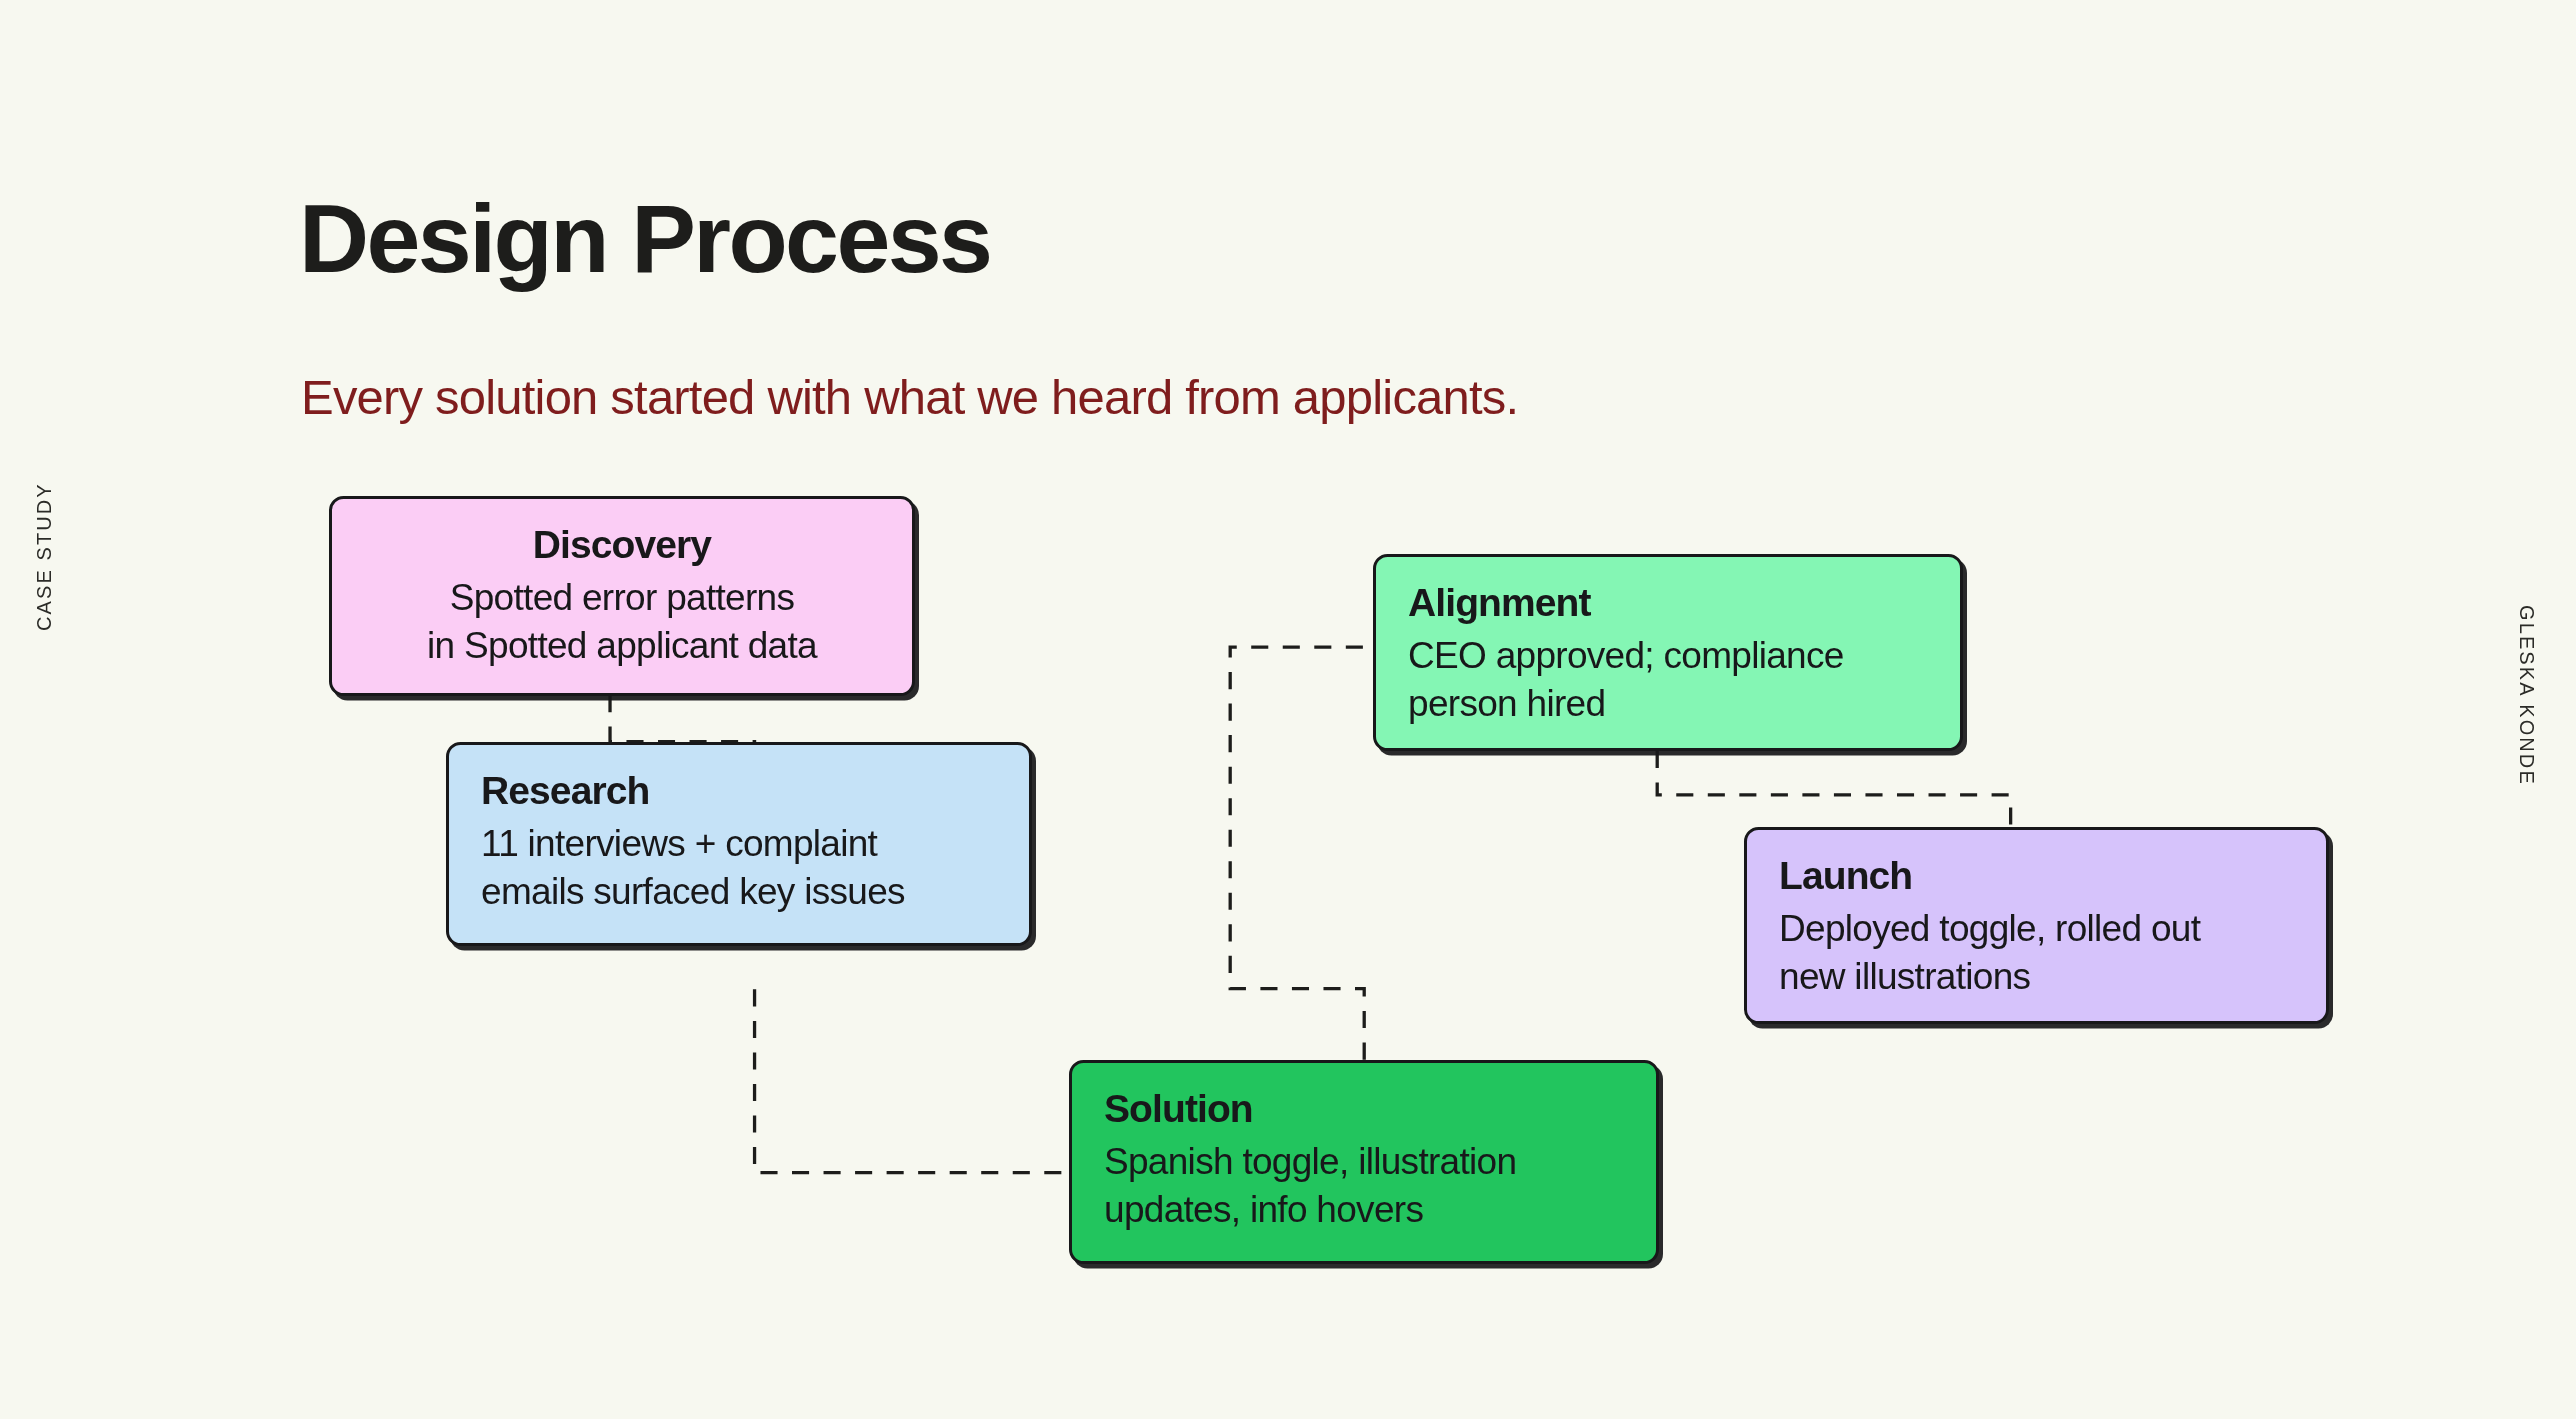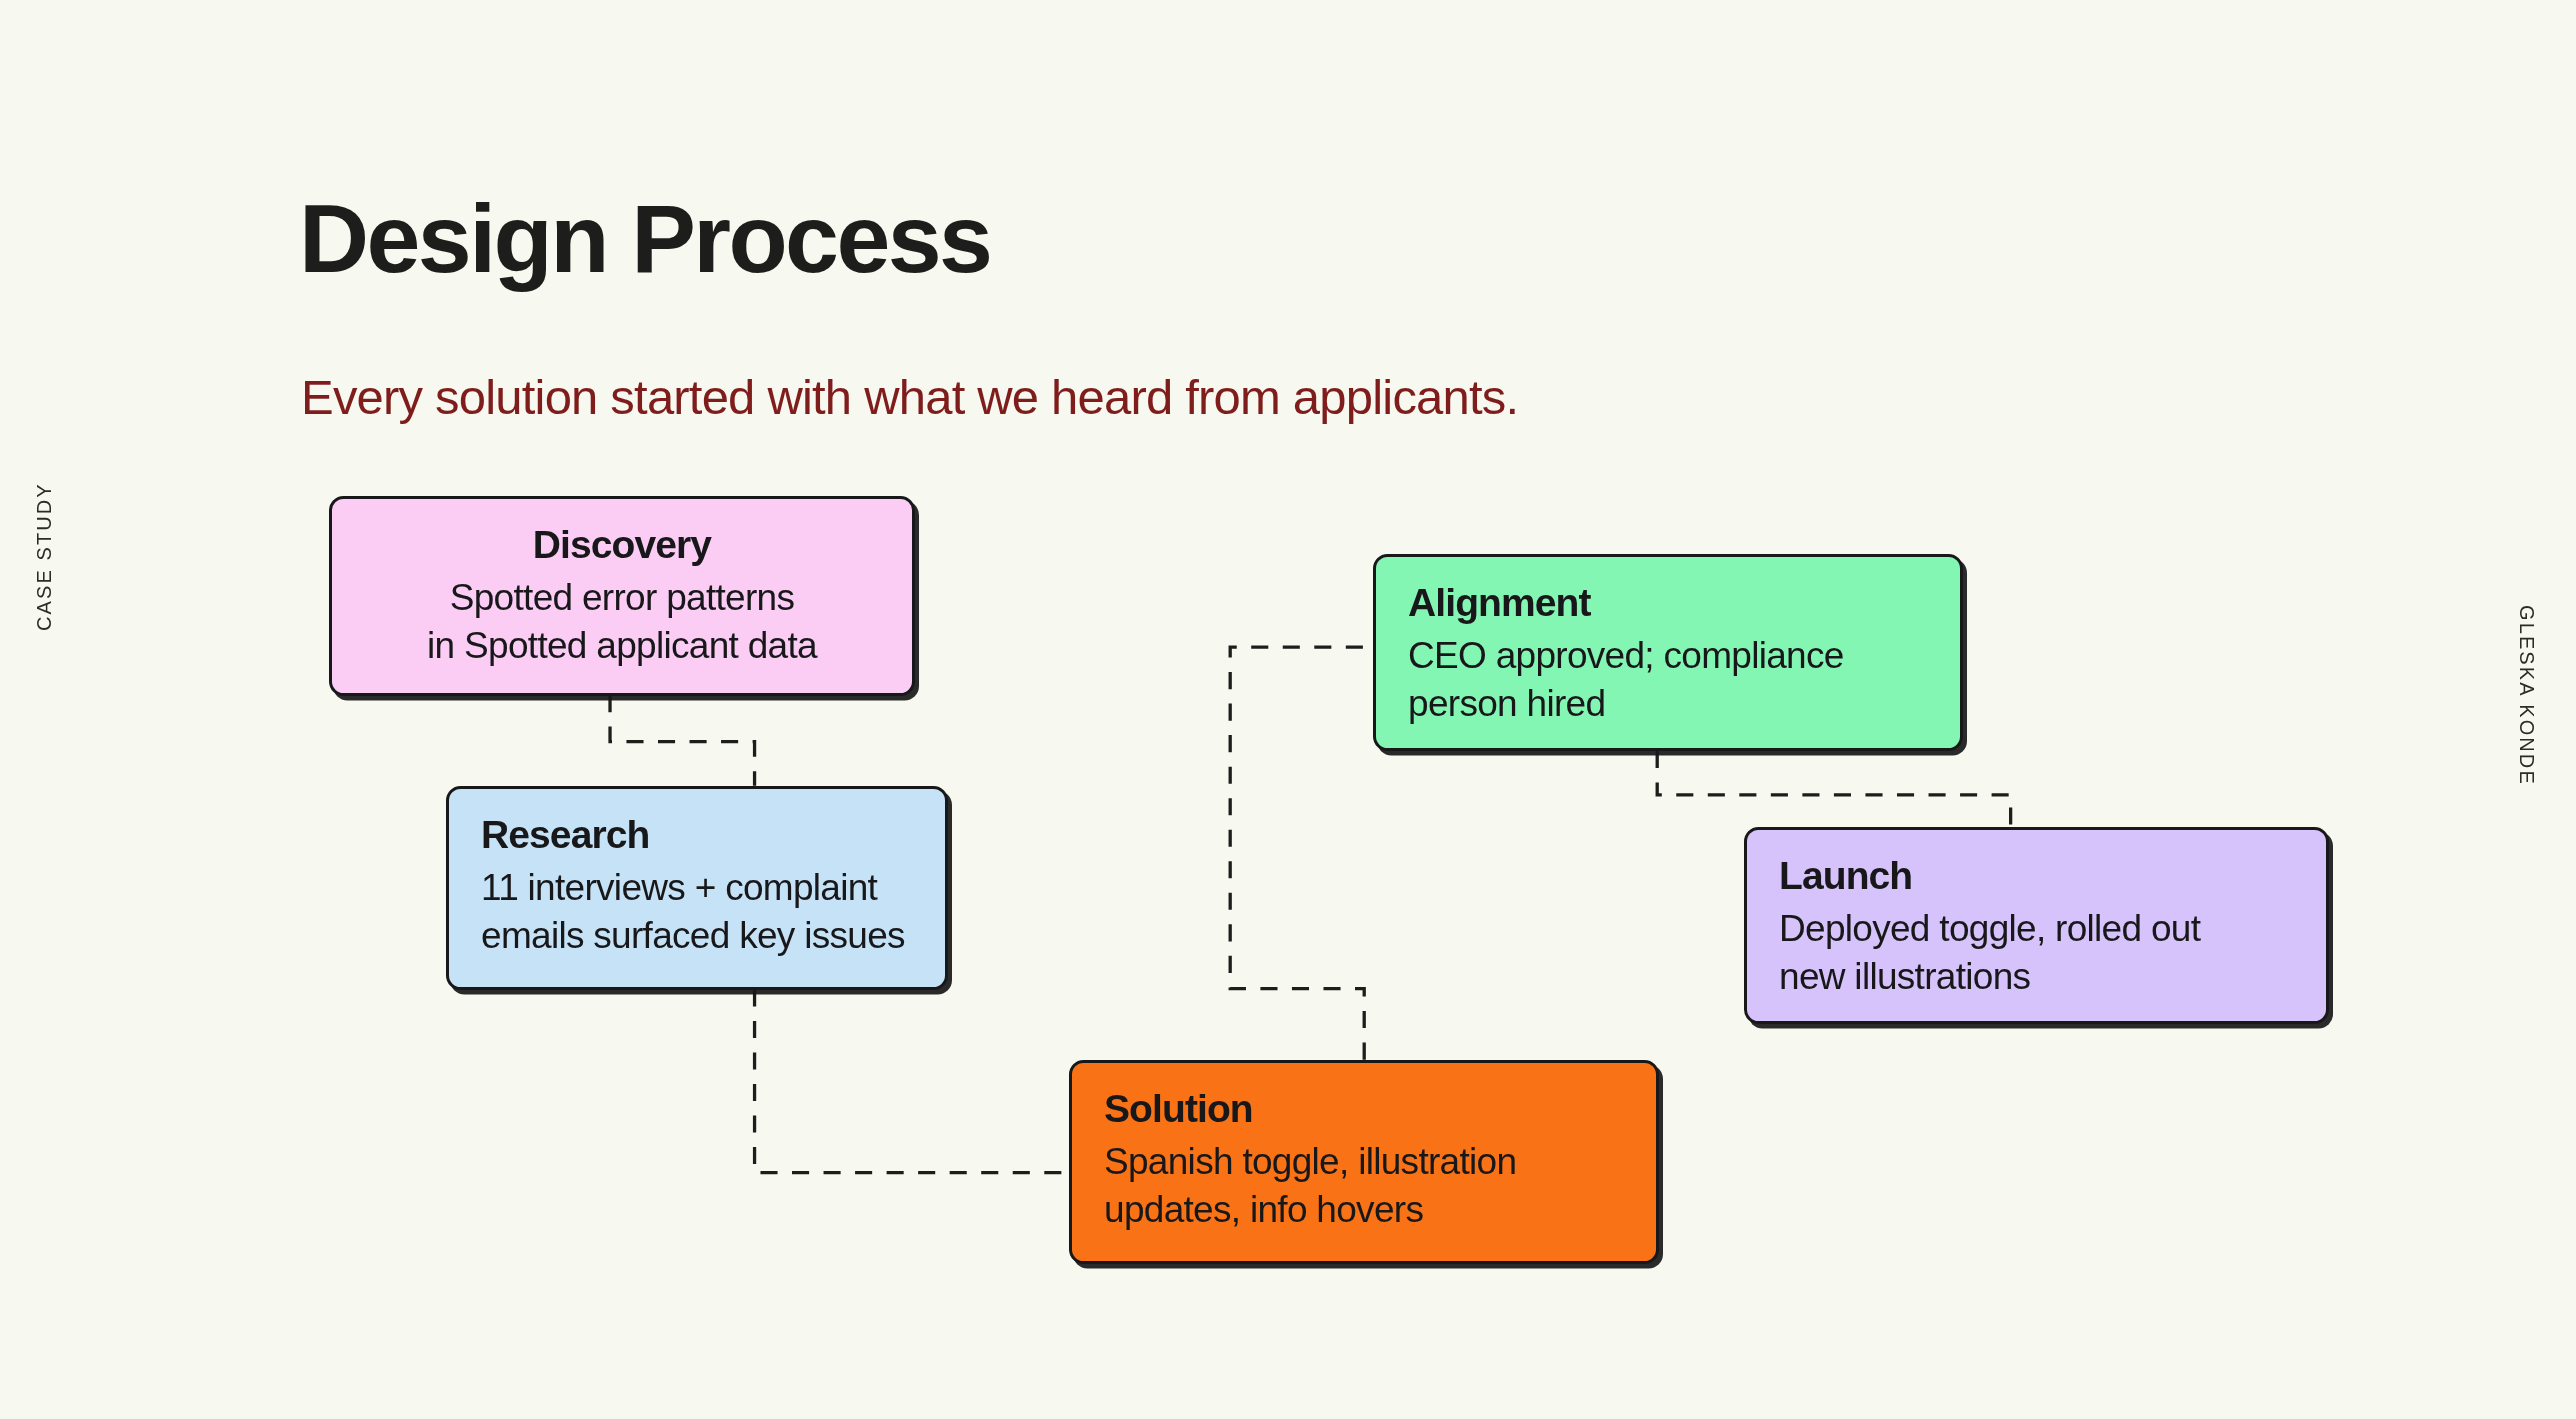--- a/index.html
+++ b/index.html
@@ -112,21 +112,21 @@
     line-height: 1.30;
     margin: 0;
     white-space: pre-line;
   }
 
   #card-discovery {
     left: 329px;  top: 496px;   width: 586px;  height: 200px;
     background: #fbcdf5;
   }
   #card-research {
-    left: 446px;  top: 786px;  width: 502px;  height: 204px;
+    left: 446px;  top: 742px;  width: 586px;  height: 204px;
     background: #c5e2f7;
   }
   #card-solution {
     left: 1069px; top: 1060px;  width: 590px;  height: 204px;
     background: #e7f9c0;
   }
   #card-alignment {
     left: 1373px; top: 554px;   width: 590px;  height: 197px;
     background: #84f6b4;
   }
@@ -164,21 +164,21 @@
     <p class="card-body">Spotted error patterns
 in Spotted applicant data</p>
   </div>
 
   <div class="card" id="card-research" style="background: rgb(197, 226, 247);">
     <p class="card-title">Research</p>
     <p class="card-body">11 interviews + complaint
 emails surfaced key issues</p>
   </div>
 
-  <div class="card" id="card-solution" style="background: #f97316;">
+  <div class="card" id="card-solution" style="background: #22c55e;">
     <p class="card-title">Solution</p>
     <p class="card-body">Spanish toggle, illustration
 updates, info hovers</p>
   </div>
 
   <div class="card" id="card-alignment" style="background: rgb(132, 246, 180); padding-left: 32px;">
     <p class="card-title">Alignment</p>
     <p class="card-body">CEO approved; compliance
 person hired</p>
   </div>

